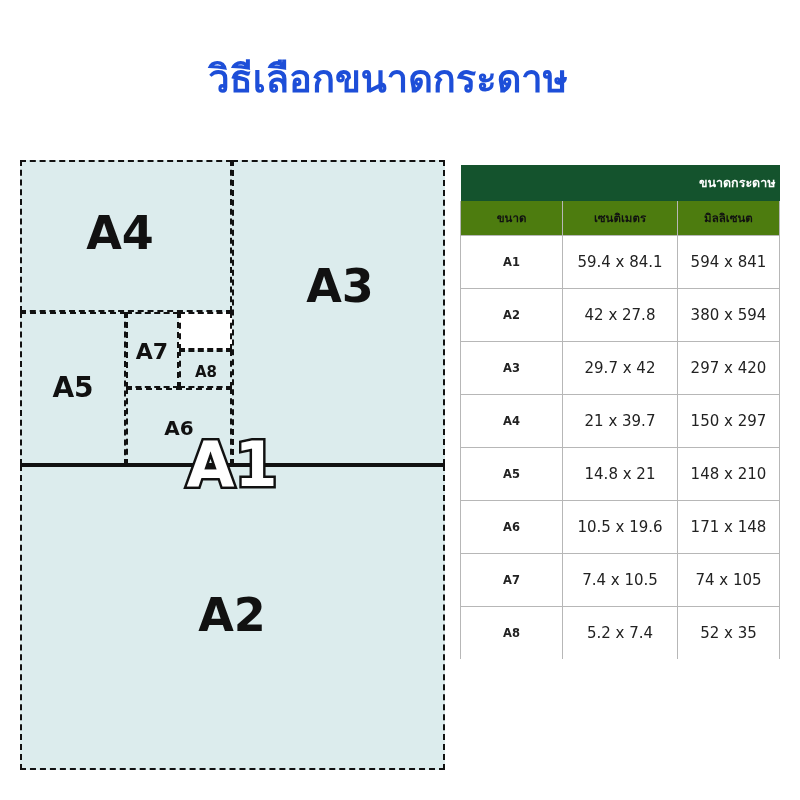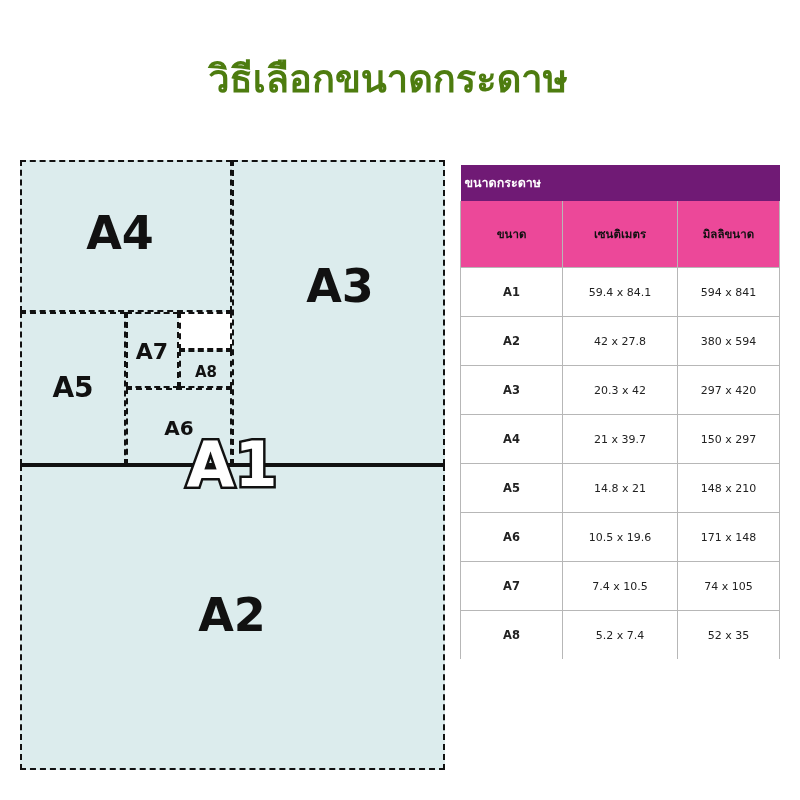--- a/index.html
+++ b/index.html
@@ -16,21 +16,21 @@
   }
 
   #page-title {
     position: absolute;
     top: 48px;
     left: 0;
     width: 776px;
     text-align: center;
     font-size: 38px;
     font-weight: bold;
-    color: #4d7c0f;
+    color: #1d4ed8;
     letter-spacing: 0px;
   }
 
   
   #diagram {
     position: absolute;
     left: 20px;
     top: 160px;
     width: 425px;
     height: 610px;
@@ -123,42 +123,42 @@
     left: 460px;
     top: 165px;
     width: 320px;
   }
   table {
     border-collapse: collapse;
     width: 320px;
     table-layout: fixed;
   }
   th.header-main {
-    background: #701a75;
+    background: #14532d;
     color: #ffffff;
     font-size: 12.5px;
     font-weight: bold;
-    text-align: left;
+    text-align: right;
     padding: 8px 4px;
     border: none;
   }
   td, th.sub {
     border-left: 1px solid #b7b7b7;
     border-right: 1px solid #b7b7b7;
     border-bottom: 1px solid #b7b7b7;
   }
   th.sub {
     font-size: 11.5px;
     font-weight: bold;
     color: #111111;
-    padding: 24px 2px;
-    background: #ec4899;
+    padding: 8px 2px;
+    background: #4d7c0f;
   }
   td {
-    font-size: 11px;
+    font-size: 15px;
     color: #222222;
     text-align: center;
     padding: 17px 2px;
     background: #ffffff;
   }
   td.size-col {
     font-weight: bold;
     font-size: 11.5px;
   }
   tr.last-row td { border-bottom: none; }
@@ -203,37 +203,37 @@
         <col class="c2">
         <col class="c3">
       </colgroup>
     <thead>
       <tr>
         <th class="header-main" colspan="3">ขนาดกระดาษ</th>
       </tr>
       <tr>
         <th class="sub">ขนาด</th>
         <th class="sub">เซนติเมตร</th>
-        <th class="sub">มิลลิขนาด</th>
+        <th class="sub">มิลลิเซนต</th>
       </tr>
     </thead>
     <tbody id="table-body">
         <tr>
           <td class="size-col">A1</td>
           <td>59.4 x 84.1</td>
           <td>594 x 841</td>
         </tr>
         <tr>
           <td class="size-col">A2</td>
           <td>42 x 27.8</td>
           <td>380 x 594</td>
         </tr>
         <tr>
           <td class="size-col">A3</td>
-          <td>20.3 x 42</td>
+          <td>29.7 x 42</td>
           <td>297 x 420</td>
         </tr>
         <tr>
           <td class="size-col">A4</td>
           <td>21 x 39.7</td>
           <td>150 x 297</td>
         </tr>
         <tr>
           <td class="size-col">A5</td>
           <td>14.8 x 21</td>

